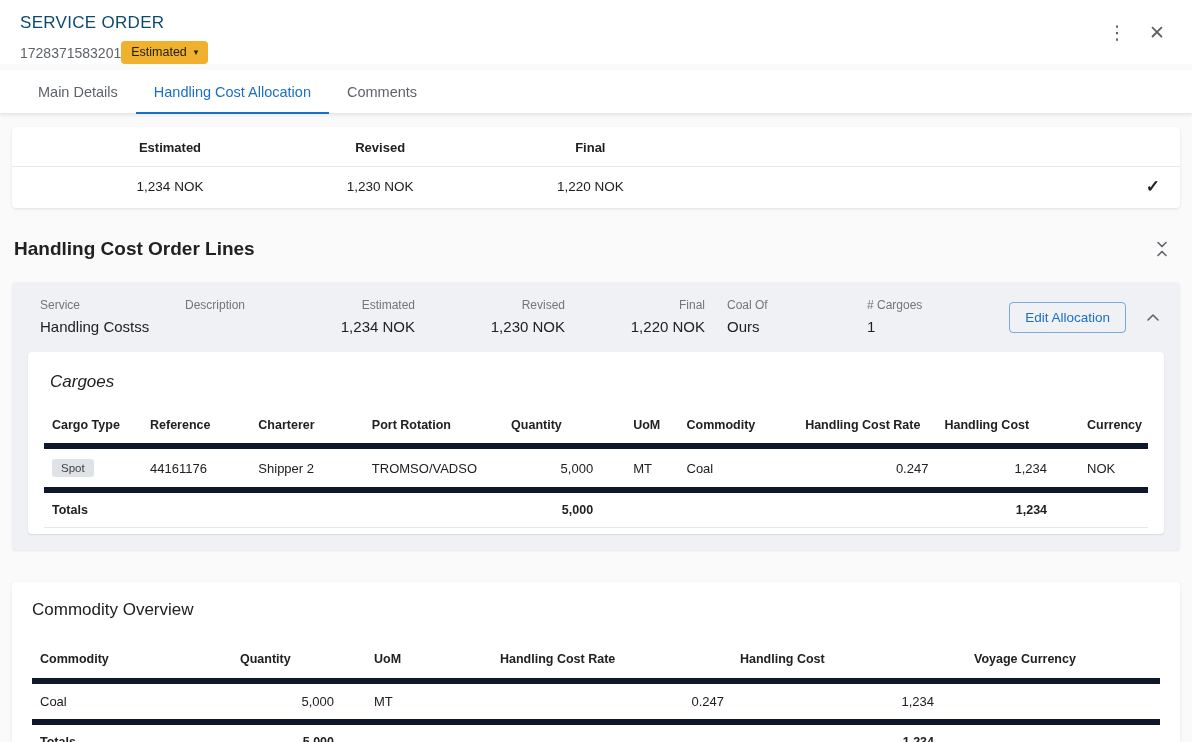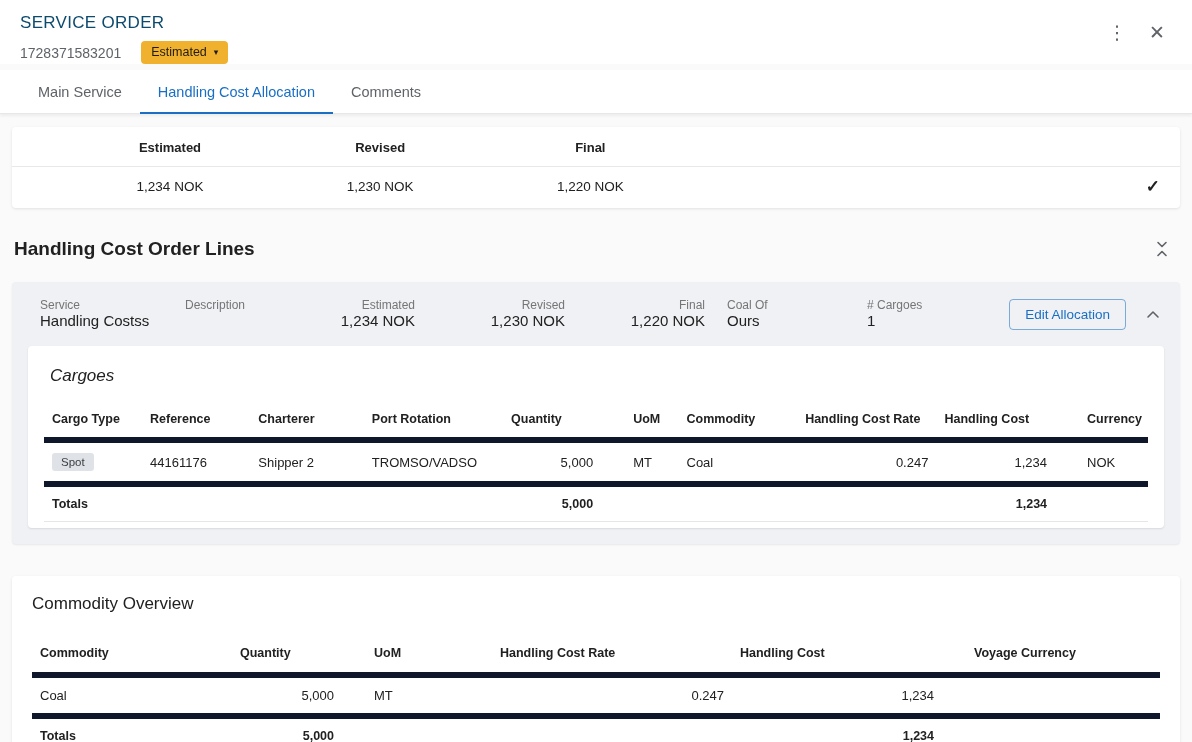--- a/index.html
+++ b/index.html
@@ -8,21 +8,21 @@
     font-family: "Liberation Sans", sans-serif;
     background: #fafafa;
     color: #212121;
     overflow: hidden;
   }
 
   
   .app-header { background: #fff; padding: 13px 20px 0 20px; }
   .header-top { display: flex; justify-content: space-between; align-items: flex-start; }
   .page-title { font-size: 17px; font-weight: 400; letter-spacing: .3px; color: #0c4a6e; }
-  .header-sub { display: flex; align-items: center; gap: 20px; margin-top: 8px; }
+  .header-sub { display: flex; align-items: center; gap: 0; margin-top: 8px; }
   .order-number { font-size: 14px; color: #5f6368; }
   .status-badge {
     background: var(--badge, #efb12e);
     border: none; border-radius: 4px;
     padding: 4px 10px;
     font-family: inherit; font-size: 12.5px; font-weight: 500; color: #201b10;
     display: inline-flex; align-items: center; gap: 7px; cursor: pointer; line-height: 1.2;
   }
   .status-badge .caret { font-size: 9px; color: #201b10; }
   .header-actions { display: flex; align-items: center; gap: 10px; margin-top: 4px; }
@@ -68,21 +68,21 @@
   .section-title { font-size: 19px; font-weight: 700; color: #212121; }
   .collapse-btn { background: none; border: none; cursor: pointer; padding: 2px; margin-right: 6px; display: flex; }
 
   
   .order-line-card {
     background: #eff1f4; border-radius: 4px;
     padding: 12px 16px 16px 16px;
     box-shadow: 0 1px 2px rgba(0,0,0,.08);
   }
   .line-header { display: flex; align-items: center; padding: 4px 0 16px 12px; }
-  .field .lbl { font-size: 12px; color: #757575; }
+  .field .lbl { font-size: 12px; color: #757575; margin-bottom: 6px; }
   .field .val { font-size: 15px; color: #212121; min-height: 18px; }
   .f-service { width: 145px; }
   .f-description { width: 120px; }
   .f-estimated { width: 110px; text-align: right; }
   .f-revised { width: 120px; text-align: right; margin-left: 30px; }
   .f-final { width: 110px; text-align: right; margin-left: 30px; }
   .f-costof { width: 140px; margin-left: 22px; }
   .f-cargoes { width: 120px; }
   .edit-btn {
     margin-left: auto;
@@ -140,21 +140,21 @@
         <span>⋮</span>
       </button>
       <button class="icon-btn">
         <span>✕</span>
       </button>
     </div>
   </div>
 </header>
 
 <nav class="tabs">
-  <div class="tab">Main Service</div>
+  <div class="tab">Main Details</div>
   <div class="tab active">Handling Cost Allocation</div>
   <div class="tab">Comments</div>
 </nav>
 
 <main class="content">
 
   <section class="card">
     <div class="summary-row summary-head">
       <div class="sc1">Estimated</div>
       <div class="sc2">Revised</div>

